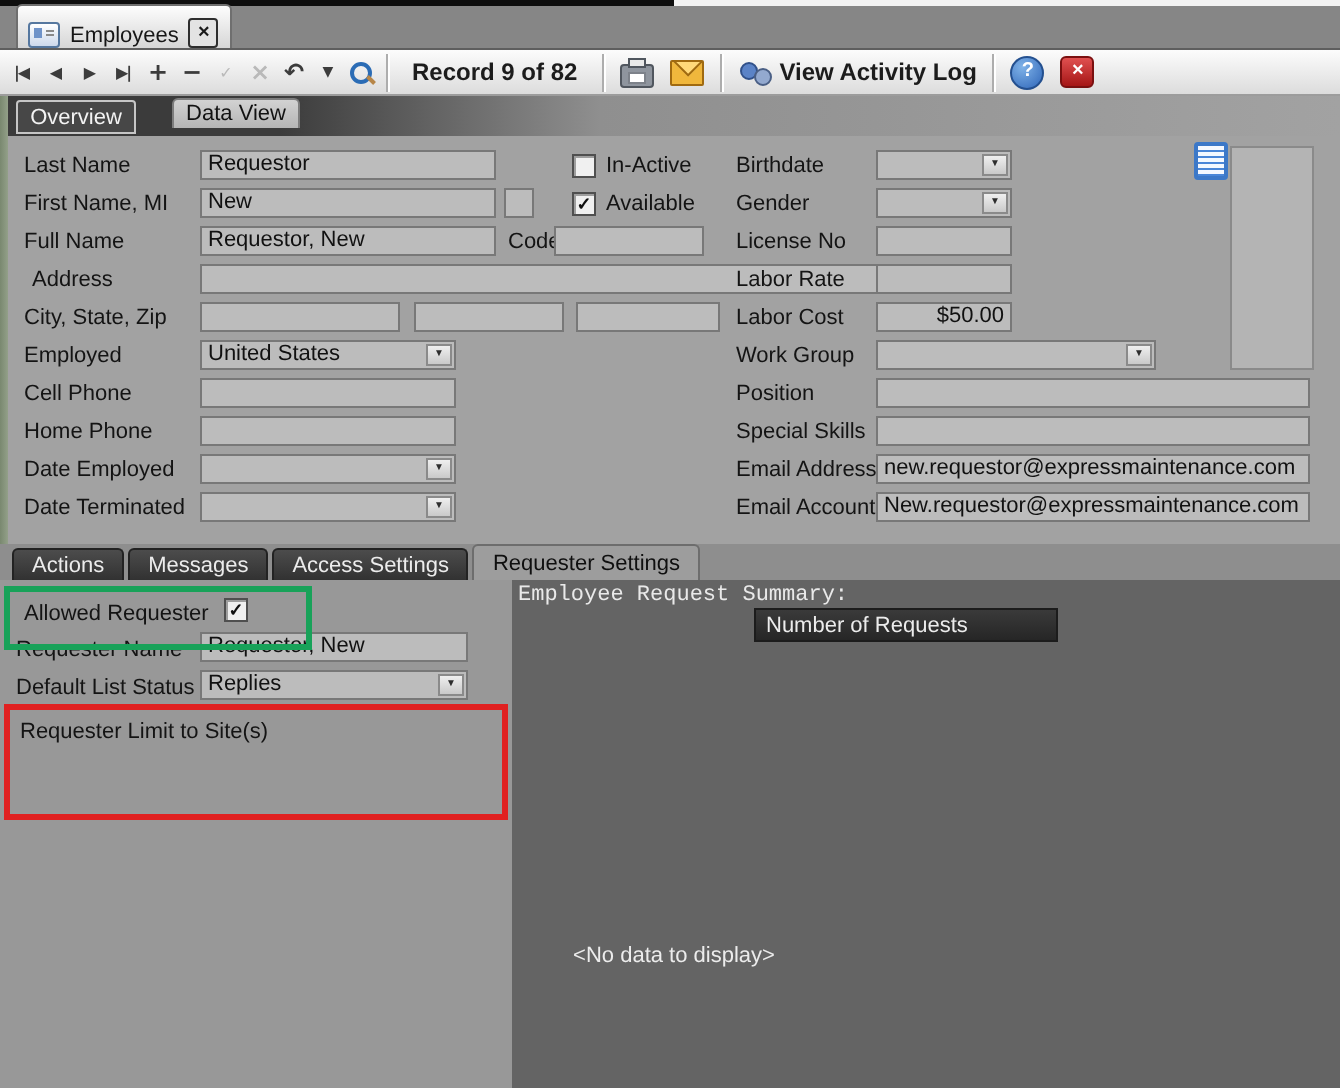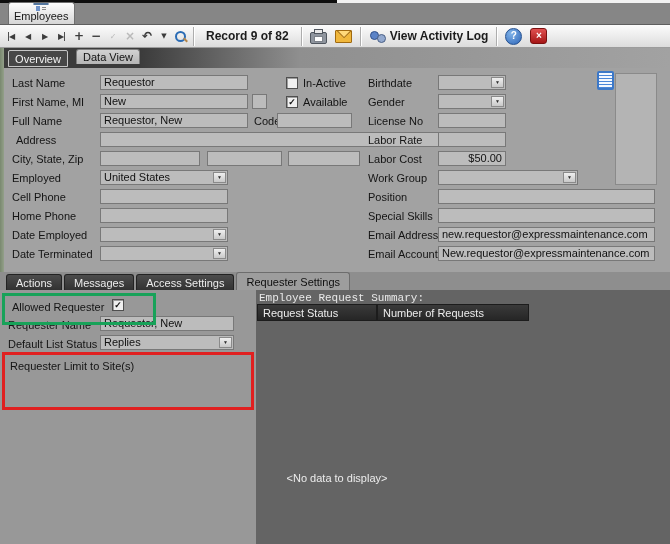--- a/index.html
+++ b/index.html
@@ -4,23 +4,23 @@
 <style>
   html,body{margin:0;padding:0;background:#d8d8d8;}
   #screen{position:relative;width:670px;height:544px;overflow:hidden;
     font-family:"Liberation Sans",sans-serif;font-size:11px;color:#161616;
     background:#a2a2a2;}
   
   .top-left{position:absolute;left:0;top:0;width:337px;height:3px;background:#0e0e0e;}
   .top-right{position:absolute;left:337px;top:0;width:333px;height:3px;background:#f2f2f2;}
   .doc-tabbar{position:absolute;left:0;top:3px;width:670px;height:22px;background:#868686;
     border-bottom:1px solid #5e5e5e;display:flex;align-items:flex-end;padding-left:8px;box-sizing:border-box;}
-  .doc-tab{height:21px;display:flex;align-items:center;gap:5px;padding:0 6px 0 5px;
+  .doc-tab{height:21px;display:flex;align-items:flex-end;gap:5px;padding:0 6px 0 5px;
     background:linear-gradient(#fdfdfd,#d6d6d6);border:1px solid #6f6f6f;border-bottom:none;
-    border-radius:3px 3px 0 0;flex-direction:column;}
+    border-radius:3px 3px 0 0;}
   .doc-tab-icon{width:14px;height:11px;display:inline-block;background:linear-gradient(#ffffff,#cdd9ec);
     border:1px solid #55779f;border-radius:2px;position:relative;}
   .doc-tab-icon::before{content:"";position:absolute;left:2px;top:2px;width:4px;height:5px;background:#6f93c9;}
   .doc-tab-icon::after{content:"";position:absolute;left:8px;top:3px;width:4px;height:1px;background:#8a8a8a;box-shadow:0 2px 0 #8a8a8a;}
   .doc-tab-close{width:13px;height:13px;display:inline-flex;align-items:center;justify-content:center;
     background:#e3e3e3;border:1px solid #2e2e2e;border-radius:2px;font-size:10px;font-weight:bold;color:#1a1a1a;line-height:1;}
   
   .toolbar{position:absolute;left:0;top:25px;width:670px;height:23px;box-sizing:border-box;
     background:linear-gradient(#fcfcfc,#dcdcdc);border-bottom:1px solid #9c9c9c;
     display:flex;align-items:center;padding:0 2px;}
@@ -54,21 +54,21 @@
     border:1px solid #24508f;line-height:1;}
   .closeform-icon{width:15px;height:14px;border-radius:3px;background:linear-gradient(#e05050,#a51616);
     color:#fff;font-weight:bold;font-size:10px;display:inline-flex;align-items:center;justify-content:center;
     border:1px solid #7a1010;line-height:1;}
   
   .view-tabbar{position:absolute;left:0;top:48px;width:670px;height:20px;
     background:linear-gradient(90deg,#3b3b3b 0px,#3b3b3b 140px,#8f8f8f 300px,#a2a2a2 100%);}
   .vtab{position:absolute;display:flex;align-items:center;justify-content:center;}
   .vtab.dark{left:8px;top:2px;width:60px;height:17px;background:#474747;color:#f3f3f3;border:1px solid #c6c6c6;
     border-radius:2px 2px 0 0;box-sizing:border-box;}
-  .vtab.light{left:76px;top:1px;width:64px;height:15px;background:linear-gradient(#d2d2d2,#b5b5b5);color:#121212;
+  .vtab.light{left:86px;top:1px;width:64px;height:15px;background:linear-gradient(#d2d2d2,#b5b5b5);color:#121212;
     border:1px solid #7d7d7d;border-bottom:none;border-radius:3px 3px 0 0;box-sizing:border-box;}
   
   .form-bg{position:absolute;left:0;top:68px;width:670px;height:204px;background:#a2a2a2;}
   .left-edge{position:absolute;left:0;top:48px;width:4px;height:496px;background:linear-gradient(90deg,#79886f,#93a089);}
   .lbl{position:absolute;height:14px;line-height:14px;white-space:nowrap;color:#141414;}
   .fld{position:absolute;height:15px;line-height:13px;background:#bcbcbc;border:1px solid #787878;
     box-sizing:border-box;padding:0 3px;white-space:nowrap;overflow:hidden;color:#111;}
   .fld.right{text-align:right;}
   .combo{padding-right:15px;}
   .dd{position:absolute;right:1px;top:1px;bottom:1px;width:13px;background:linear-gradient(#efefef,#c9c9c9);
@@ -258,17 +258,16 @@
   <span class="lbl" style="left:8px;top:337px">Default List Status</span>
   <div class="fld combo" style="left:100px;top:335px;width:134px">
     <span>Replies</span>
     <span class="dd">▼</span>
   </div>
 
   <span class="lbl" style="left:10px;top:359px;z-index:2">Requester Limit to Site(s)</span>
   <div class="hl" style="left: 2px; top: 352px; width: 246px; height: 52px; border-color: rgb(224, 32, 32);"></div>
 
   <span class="summary-title">Employee Request Summary:</span>
-  <div class="gridhead" style="left:257px;width:120px">Request Status</div>
   <div class="gridhead" style="left:377px;width:152px">Number of Requests</div>
   <span class="empty-text">&lt;No data to display&gt;</span>
 
 </div>
 
 </body></html>

